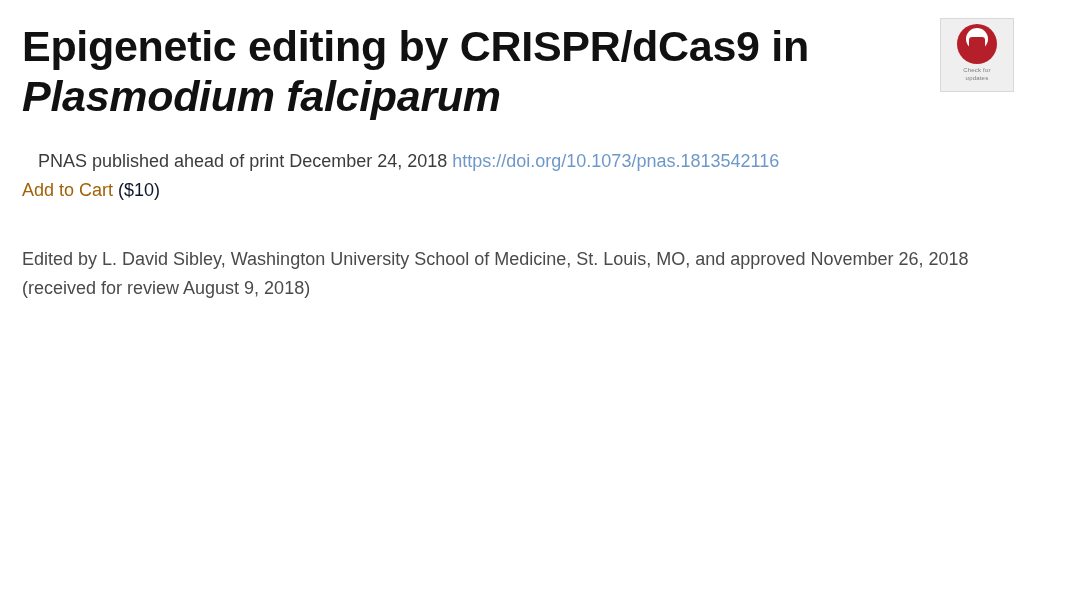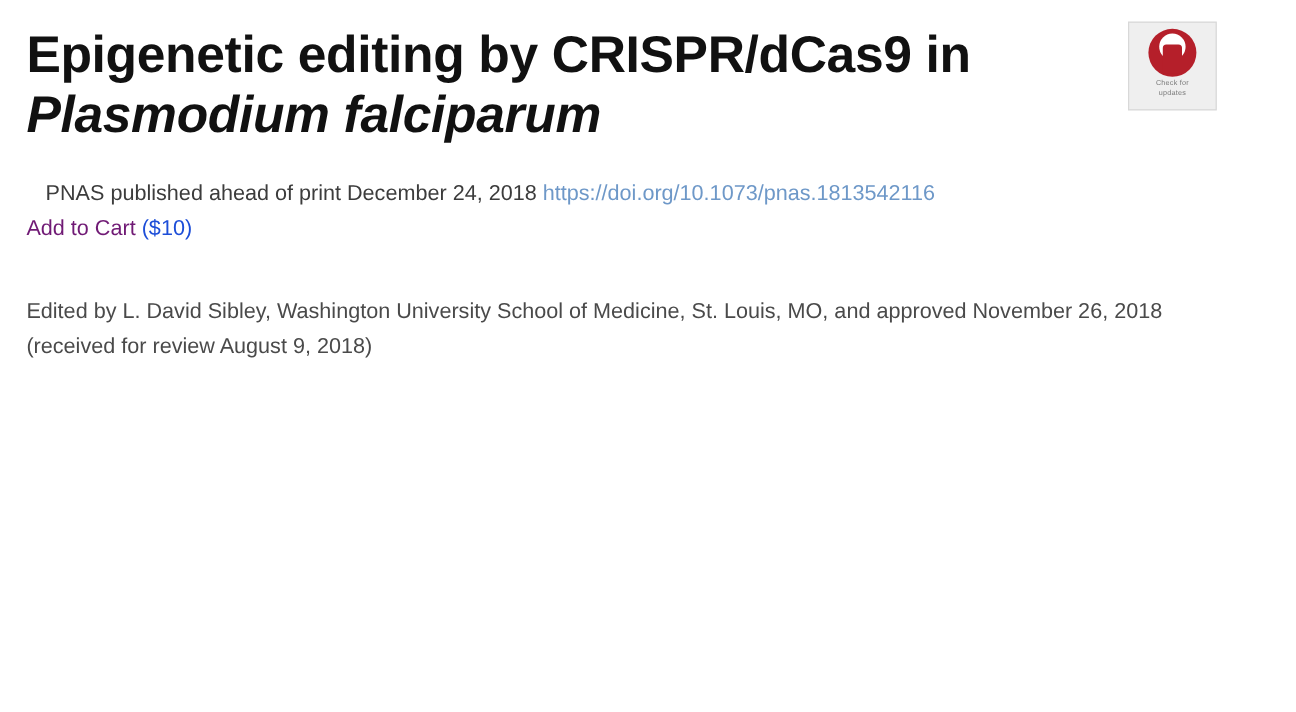--- a/index.html
+++ b/index.html
@@ -113,26 +113,26 @@
   .citation .doi-link {
     color: #6e98c8;
     text-decoration: none;
   }
   .cart-line {
     margin: 2px 0 0 0;
     font-size: 18px;
     line-height: 1.5;
   }
   .cart-link {
-    color: #701a75;
+    color: #a16207;
     text-decoration: none;
     cursor: pointer;
   }
   .cart-price {
-    color: #1d4ed8;
+    color: #0f172a;
   }
 
   
   .editor-note {
     margin: 41px 0 0 0;
     font-size: 18px;
     line-height: 1.65;
     color: #4a4a4a;
     max-width: 1040px;
   }

